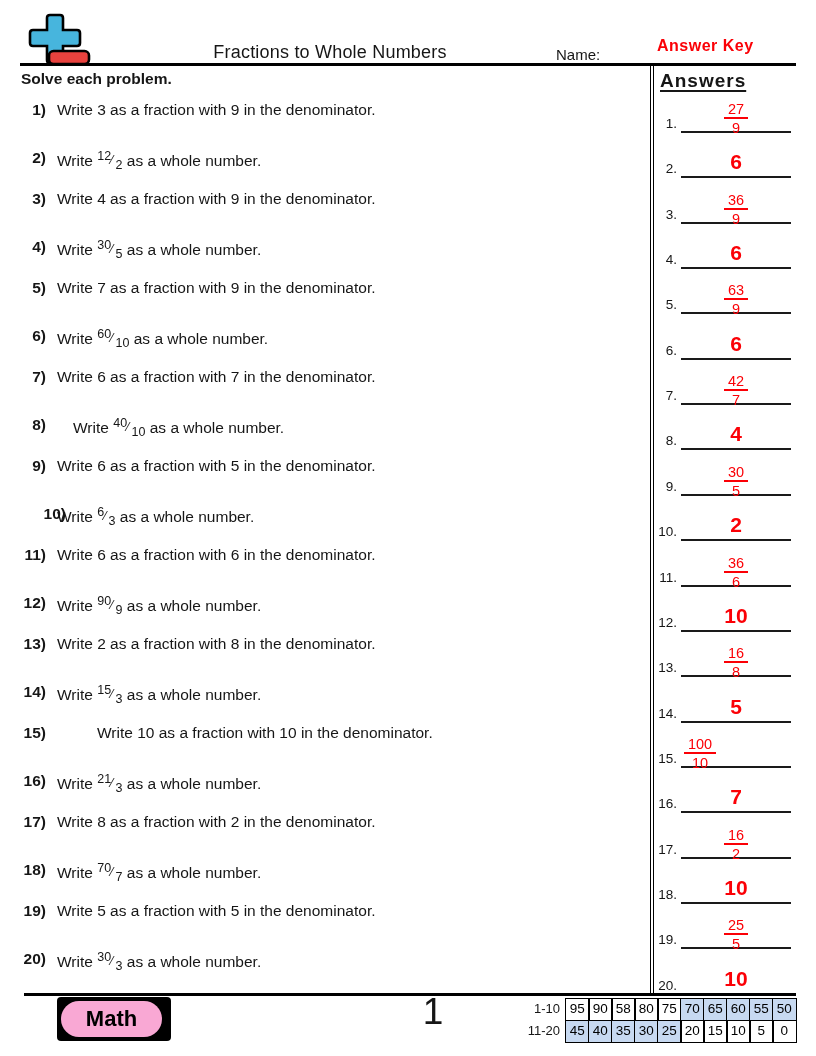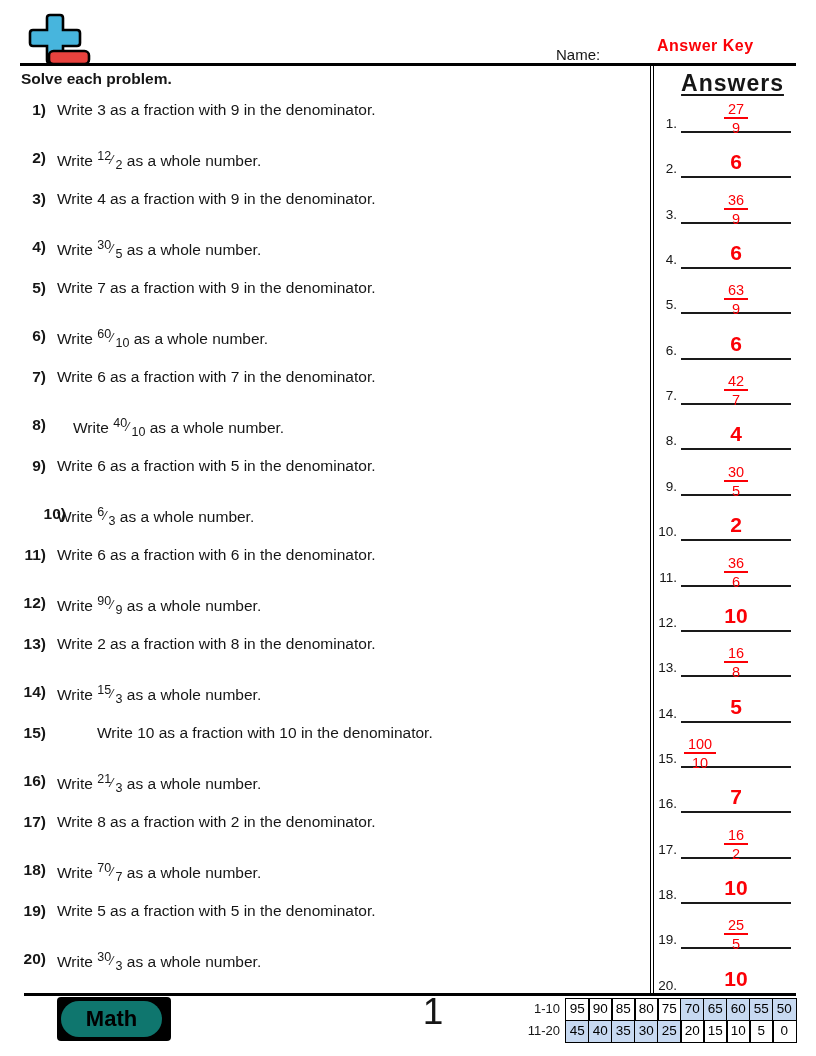--- a/index.html
+++ b/index.html
@@ -12,22 +12,22 @@
   .page-title { position:absolute; left:140px; top:42px; width:380px; text-align:center;
     font-size:18px; letter-spacing:.2px; }
   .name-label { position:absolute; left:556px; top:46px; font-size:15px; }
   .answer-key { position:absolute; left:657px; top:37px; font-size:16px; font-weight:bold;
     color:var(--red); letter-spacing:.5px; }
   .header-rule { position:absolute; left:20px; top:63px; width:776px; height:3px; background:#000; }
   .instructions { position:absolute; left:21px; top:70px; font-size:15.5px; font-weight:bold; }
   
   .answers-divider { position:absolute; left:650px; top:66px; height:927px; width:2px;
     border-left:1.8px solid #000; border-right:1.8px solid #000; }
-  .answers-heading { position:absolute; left:660px; top:70px; width:145px; text-align:center;
-    font-size:23px; font-weight:bold; text-decoration:underline; text-decoration-thickness:2px;
+  .answers-heading { position:absolute; left:660px; top:70px; width:145px; text-align:left;
+    font-size:19px; font-weight:bold; text-decoration:underline; text-decoration-thickness:2px;
     text-underline-offset:3px; letter-spacing:1px; }
   .ans-label { position:absolute; left:645px; width:32px; text-align:right; font-size:13.5px; }
   .ans-line  { position:absolute; left:681px; width:110px; height:1.8px; background:#1a1a1a; }
   .ans-whole { position:absolute; left:681px; width:110px; text-align:center;
     font-size:21px; font-weight:bold; color:var(--red); line-height:22px; }
   .ans-frac  { position:absolute; left:681px; width:110px; text-align:center; color:var(--red); }
   .frac-stack{ display:inline-block; text-align:center; }
   .frac-num  { font-size:14.5px; line-height:16px; padding:0 4px; }
   .frac-bar  { height:1.8px; background:var(--red); }
   .frac-den  { font-size:14.5px; line-height:16px; padding:1px 4px 0; }
@@ -35,41 +35,42 @@
   .prob-label{ position:absolute; left:0; width:46px; text-align:right;
     font-size:15.5px; font-weight:bold; }
   .prob-text { position:absolute; left:57px; width:575px; font-size:15.5px; }
   .pfrac-num { font-size:12.5px; vertical-align:5.5px; }
   .pfrac-slash{ font-size:12px; vertical-align:2px; }
   .pfrac-den { font-size:12.5px; vertical-align:-3.5px; }
   
   .footer-rule { position:absolute; left:24px; top:993px; width:772px; height:3px; background:#000; }
   .math-badge { position:absolute; left:57px; top:997px; width:114px; height:44px;
     background:#000; border-radius:4px; }
-  .math-pill { position:absolute; left:4px; top:4px; right:9px; bottom:4px; background:#0f766e;
+  .math-pill { position:absolute; left:4px; top:4px; right:9px; bottom:4px; background:#f9a8d4;
     border-radius:18px; display:flex; align-items:center; justify-content:center;
     font-size:22px; font-weight:bold; color:#000; }
   .website { position:absolute; left:178px; top:1014px; font-size:16px; }
   .page-number { position:absolute; left:412px; top:991px; width:42px; text-align:center;
     font-size:37px; }
   .score-label { position:absolute; left:500px; width:60px; text-align:right; font-size:13px; }
   .score-cell { position:absolute; width:24.5px; height:23.5px; box-sizing:border-box;
     border:1.5px solid #000; text-align:center; font-size:13.5px; line-height:20px; color:#000; }
   .score-cell.hl { background:var(--hl); }
 </style>
 </head>
 <body>
 
 <div class="page">
 
   <svg class="logo-svg" width="64" height="54" viewBox="0 0 64 54">
     <path id="logo-plus" d="M22,2 h10 q3,0 3,3 v12 h14 q3,0 3,3 v10 q0,3 -3,3 h-14 v14 q0,3 -3,3 h-10 q-3,0 -3,-3 v-14 h-14 q-3,0 -3,-3 v-10 q0,-3 3,-3 h14 v-12 q0,-3 3,-3 z" stroke="#000" stroke-width="2.6" fill="#47b5dd"></path>
     <rect id="logo-minus" x="21" y="38" width="40" height="13" rx="4.5" stroke="#000" stroke-width="2.6" fill="#e8423e"></rect>
   </svg>
 
+  <div class="page-title">Fractions to Whole Numbers</div>
   <div class="name-label">Name:</div>
   <div class="answer-key">Answer Key</div>
   <div class="header-rule"></div>
   <div class="instructions">Solve each problem.</div>
 
   <div class="answers-divider"></div>
   <div class="answers-heading">Answers</div>
 
   <div id="problems">
       <div class="prob-label" style="top: 101px; left: 0px;">1)</div>
@@ -178,21 +179,21 @@
 
   <div class="footer-rule"></div>
   <div class="math-badge">
     <div class="math-pill">Math</div>
   </div>
   <div class="page-number">1</div>
   <div id="score-table">
       <div class="score-label" style="top: 1001px; left: 500px;">1-10</div>
       <div class="score-cell" style="top: 997.5px; left: 565px;">95</div>
       <div class="score-cell" style="top: 997.5px; left: 588px;">90</div>
-      <div class="score-cell" style="top: 997.5px; left: 611px;">85</div>
+      <div class="score-cell" style="top: 997.5px; left: 611px;">58</div>
       <div class="score-cell" style="top: 997.5px; left: 634px;">80</div>
       <div class="score-cell" style="top: 997.5px; left: 657px;">75</div>
       <div class="score-cell hl" style="top: 997.5px; left: 680px;">70</div>
       <div class="score-cell hl" style="top: 997.5px; left: 703px;">65</div>
       <div class="score-cell hl" style="top: 997.5px; left: 726px;">60</div>
       <div class="score-cell hl" style="top: 997.5px; left: 749px;">55</div>
       <div class="score-cell hl" style="top: 997.5px; left: 772px;">50</div>
       <div class="score-label" style="top: 1023px; left: 500px;">11-20</div>
       <div class="score-cell hl" style="top: 1019.5px; left: 565px;">45</div>
       <div class="score-cell hl" style="top: 1019.5px; left: 588px;">40</div>

